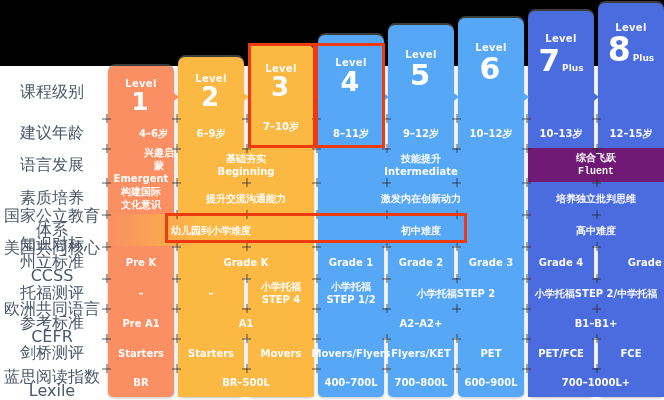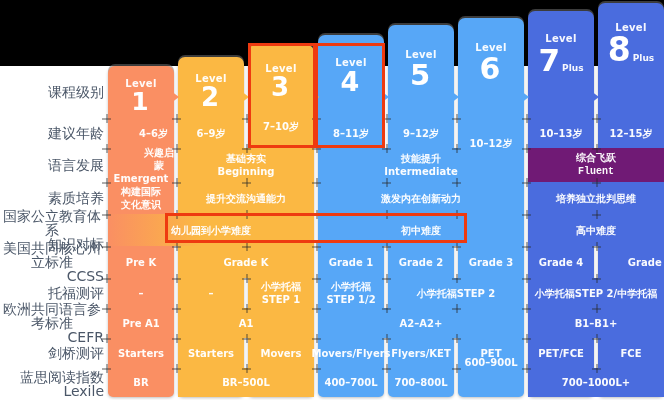--- a/index.html
+++ b/index.html
@@ -1,22 +1,22 @@
 <!DOCTYPE html>
 <html><head>
 <meta charset="utf-8">
 <style>
   html,body{margin:0;padding:0;background:#000;}
   #stage{position:relative;width:664px;height:400px;overflow:hidden;background:#000;
          font-family:"DejaVu Sans","Liberation Sans",sans-serif;}
   .abs{position:absolute;}
   #content-bg{left:0;top:66px;right:0;bottom:0;background:#ffffff;}
   #label-panel{left:0;top:66px;width:104px;bottom:0;background:#ffffff;}
-  .row-label{left:0;width:104px;display:flex;flex-direction:column;align-items:flex-end;
-             justify-content:center;text-align:center;font-size:14px;line-height:14px;}
+  .row-label{left:0;width:104px;display:flex;flex-direction:column;align-items:center;
+             justify-content:center;text-align:center;font-size:16px;line-height:14px;}
   .col-card{border-radius:7px 7px 5px 5px;box-shadow:0 -2px 0 rgba(120,120,120,.5),0 1px 3px rgba(0,0,0,.25);}
   .col-header{display:flex;flex-direction:column;align-items:center;color:#fff;}
   .lvl-word{font-size:10px;font-weight:600;letter-spacing:.3px;color:rgba(255,255,255,.95);}
   .lvl-numrow{display:flex;align-items:baseline;}
   .lvl-num{font-weight:600;line-height:1.05;color:#fff;}
   .lvl-suffix{font-size:9px;font-weight:600;margin-left:2px;color:rgba(255,255,255,.95);}
   .cell{display:flex;flex-direction:column;align-items:center;justify-content:center;
         text-align:center;color:#fff;}
   .cell-line{font-size:10px;font-weight:600;line-height:13px;color:rgba(255,255,255,.97);}
   .chevron{width:0;height:0;border-top:6px solid transparent;border-bottom:6px solid transparent;
@@ -112,21 +112,21 @@
     </div>
     <div class="abs cell" style="left: 248px; top: 111px; width: 66px; height: 30px;">
       <div class="cell-line" style="position: static;">7–10岁</div>
     </div>
     <div class="abs cell" style="left: 318px; top: 118px; width: 66px; height: 30px;">
       <div class="cell-line" style="position: static;">8–11岁</div>
     </div>
     <div class="abs cell" style="left: 388px; top: 118px; width: 66px; height: 30px;">
       <div class="cell-line" style="position: static;">9–12岁</div>
     </div>
-    <div class="abs cell" style="left: 458px; top: 128px; width: 66px; height: 30px;">
+    <div class="abs cell" style="left: 458px; top: 118px; width: 66px; height: 30px;">
       <div class="cell-line" style="position: static;">10–12岁</div>
     </div>
     <div class="abs cell" style="left: 528px; top: 118px; width: 66px; height: 30px;">
       <div class="cell-line" style="position: static;">10–13岁</div>
     </div>
     <div class="abs cell" style="left: 598px; top: 118px; width: 66px; height: 30px;">
       <div class="cell-line" style="position: static;">12–15岁</div>
     </div>
     <div class="abs cell" style="left: 108px; top: 148px; width: 66px; height: 34px;">
       <div class="cell-line" style="position: static; margin-left: 36px;">兴趣启蒙</div>
@@ -187,21 +187,21 @@
     <div class="abs cell" style="left: 598px; top: 246px; width: 66px; height: 32px; padding-left: 19px;">
       <div class="cell-line" style="position: static;">Grade 5</div>
     </div>
     <div class="abs cell" style="left: 108px; top: 278px; width: 66px; height: 30px;">
       <div class="cell-line" style="position: static;">–</div>
     </div>
     <div class="abs cell" style="left: 178px; top: 278px; width: 66px; height: 30px;">
       <div class="cell-line" style="position: static;">–</div>
     </div>
     <div class="abs cell" style="left: 248px; top: 278px; width: 66px; height: 30px;">
-      <div class="cell-line" style="position: static;">小学托福STEP 1</div>
+      <div class="cell-line" style="position: static;">小学托福STEP 4</div>
     </div>
     <div class="abs cell" style="left: 318px; top: 278px; width: 66px; height: 30px;">
       <div class="cell-line" style="position: static;">小学托福</div>
       <div class="cell-line" style="position: static;">STEP 1/2</div>
     </div>
     <div class="abs cell" style="left: 388px; top: 278px; width: 136px; height: 30px; background: rgb(87, 167, 247);">
       <div class="cell-line" style="position: static;">小学托福STEP 2</div>
     </div>
     <div class="abs cell" style="left: 528px; top: 278px; width: 136px; height: 30px; background: rgb(74, 108, 222);">
       <div class="cell-line" style="position: static;">小学托福STEP 2/中学托福</div>
@@ -247,21 +247,21 @@
     </div>
     <div class="abs cell" style="left: 178px; top: 368px; width: 136px; height: 29px; background: rgb(251, 184, 67);">
       <div class="cell-line" style="position: static;">BR–500L</div>
     </div>
     <div class="abs cell" style="left: 318px; top: 368px; width: 66px; height: 29px;">
       <div class="cell-line" style="position: static;">400–700L</div>
     </div>
     <div class="abs cell" style="left: 388px; top: 368px; width: 66px; height: 29px;">
       <div class="cell-line" style="position: static;">700–800L</div>
     </div>
-    <div class="abs cell" style="left: 458px; top: 348px; width: 66px; height: 29px;">
+    <div class="abs cell" style="left: 458px; top: 368px; width: 66px; height: 29px;">
       <div class="cell-line" style="position: static;">600–900L</div>
     </div>
     <div class="abs cell" style="left: 528px; top: 368px; width: 136px; height: 29px; background: rgb(74, 108, 222);">
       <div class="cell-line" style="position: static;">700–1000L+</div>
     </div>
     <div class="abs row-label" style="top: 66px; height: 52px; color: rgb(75, 87, 104);">
       <div class="abs " style="position: static;">课程级别</div>
     </div>
     <div class="abs row-label" style="top: 118px; height: 30px; color: rgb(75, 87, 104);">
       <div class="abs " style="position: static;">建议年龄</div>

